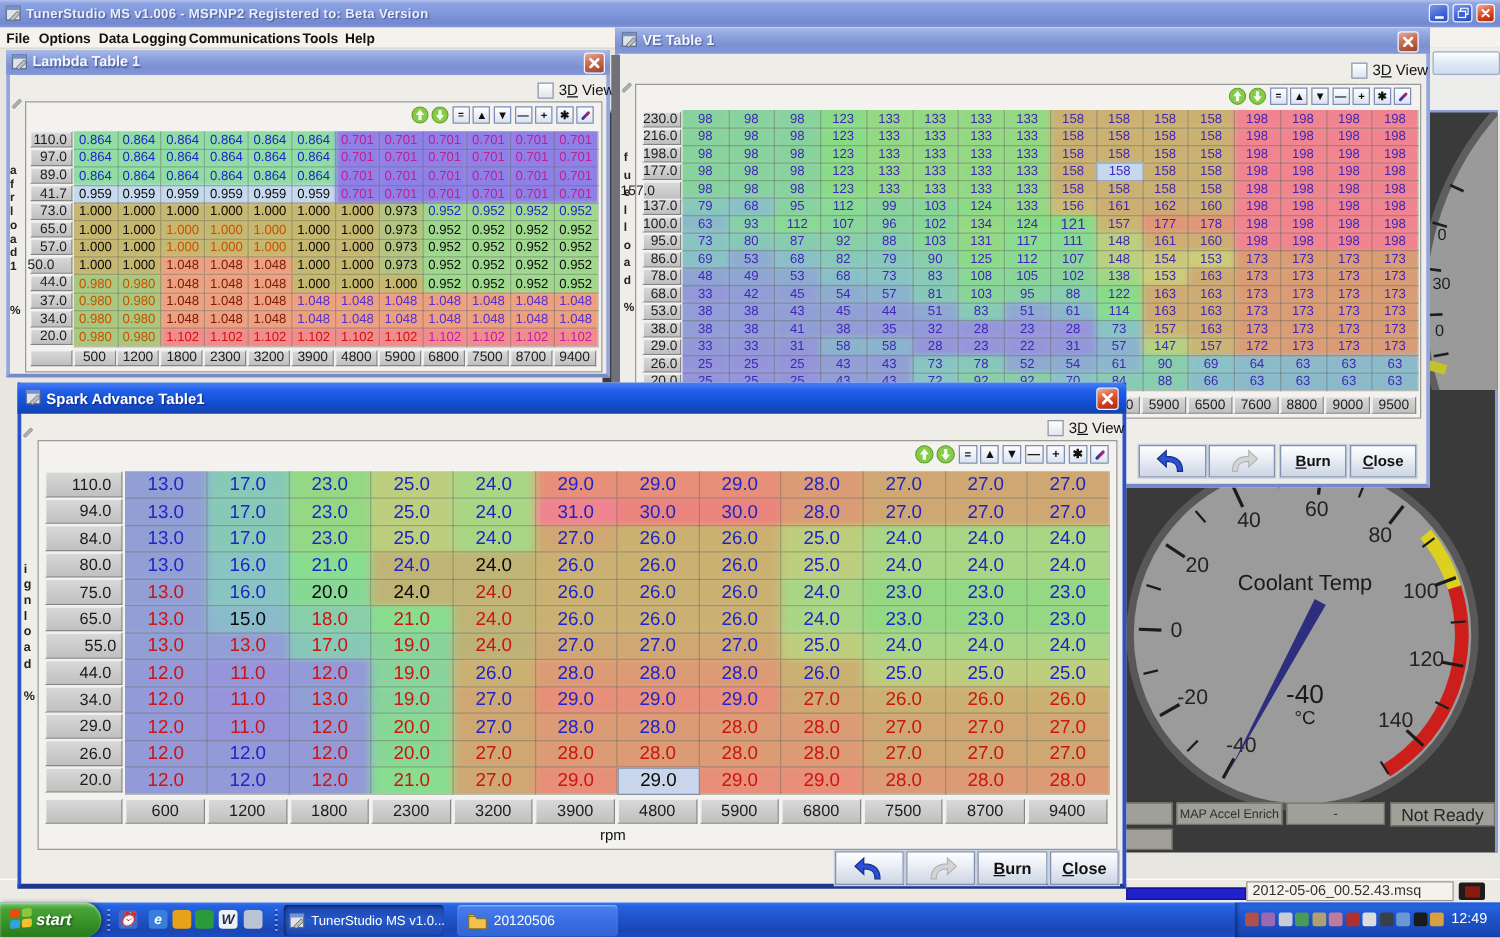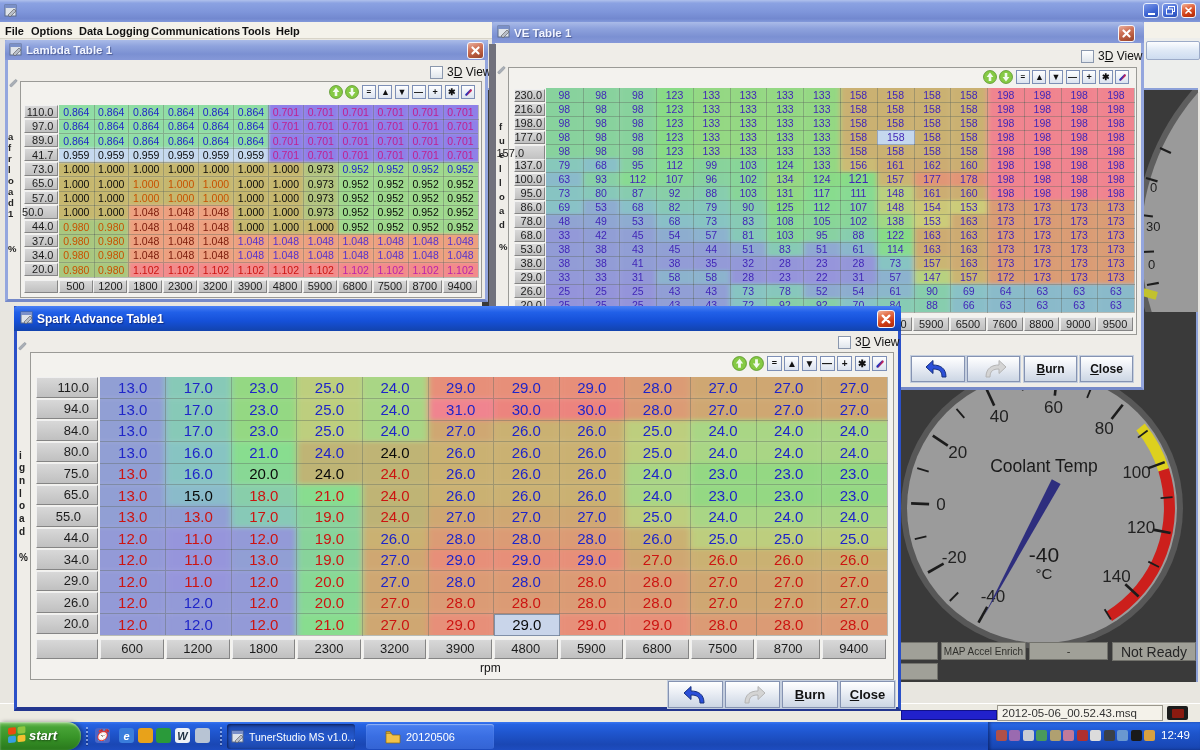--- a/index.html
+++ b/index.html
@@ -1,19 +1,20 @@
 <!DOCTYPE html>
 <html><head><meta charset="utf-8"><style>html,body{margin:0;padding:0;width:1200px;height:750px;overflow:hidden;font-family:"Liberation Sans",sans-serif;}</style></head><body>
 <div style="position:relative;width:1200px;height:750px;background:#e8e6e0;overflow:hidden;">
 <div style="position:absolute;left:0;top:0;width:1200px;height:22px;background:linear-gradient(#b0c1ec 0%,#8ba2e2 14%,#7e95da 55%,#7288cf 85%,#8299da 100%);"></div>
 <svg style="position:absolute;left:4px;top:4px" width="14" height="14" viewBox="0 0 14 14">
       <rect x="1" y="1" width="11" height="11" fill="#dfe4ea" stroke="#5a6a8a" stroke-width="1"></rect>
       <rect x="1" y="1" width="11" height="3" fill="#7a90c8"></rect>
       <path d="M4 11 L10 5 L12 7 L6 13 Z" fill="#b8bec8" stroke="#555" stroke-width="0.6"></path>
     </svg>
+<div style="position:absolute;left:21px;top:5px;font-size:10.5px;letter-spacing:0.25px;font-weight:bold;color:#e8edfb;text-shadow:1px 1px 1px rgba(30,40,90,.55);">TunerStudio MS v1.006 - MSPNP2 Registered to: Beta Version</div>
 <div style="position:absolute;left:1143px;top:3px;width:16px;height:15px;box-sizing:border-box;background:linear-gradient(155deg,#7d99e8,#3c63d2 60%,#2850b8);border:1px solid #e8eefc;border-radius:3px;display:flex;align-items:center;justify-content:center;">
       <div style="width:7px;height:2.5px;background:#fff;margin-top:7px;"></div>
     </div>
 <div style="position:absolute;left:1162px;top:3px;width:16px;height:15px;box-sizing:border-box;background:linear-gradient(155deg,#7d99e8,#3c63d2 60%,#2850b8);border:1px solid #e8eefc;border-radius:3px;display:flex;align-items:center;justify-content:center;">
       <svg width="9" height="9" viewBox="0 0 9 9">
         <rect x="2.5" y="0.5" width="6" height="5" fill="none" stroke="#fff"></rect>
         <rect x="0.5" y="3" width="6" height="5" fill="#3c63d2" stroke="#fff"></rect>
       </svg>
     </div>
 <div style="position:absolute;left:1181px;top:3px;width:15px;height:15px;box-sizing:border-box;background:linear-gradient(160deg,#f2b49a 0%,#e4714b 30%,#cc3912 70%,#aa2e0e);border:1px solid #f4f4fc;border-radius:3px;display:flex;align-items:center;justify-content:center;">
@@ -1151,21 +1152,21 @@
 <div style="position:absolute;left:19px;top:500px;font-size:10px;font-weight:bold;color:#222;">o</div>
 <div style="position:absolute;left:19px;top:513px;font-size:10px;font-weight:bold;color:#222;">a</div>
 <div style="position:absolute;left:19px;top:526px;font-size:10px;font-weight:bold;color:#222;">d</div>
 <div style="position:absolute;left:19px;top:552px;font-size:10px;font-weight:bold;color:#222;">%</div>
 <div style="position:absolute;left:36.0px;top:377.4px;width:62.0px;height:20.2px;background:linear-gradient(#d8d8d8,#c0c0c0);border-top:1px solid #f0f0f0;border-left:1px solid #f0f0f0;border-right:1px solid #858585;border-bottom:1px solid #858585;box-sizing:border-box;display:flex;align-items:center;justify-content:flex-end;padding-right:8px;font-size:13px;color:#1c1c1c;">110.0</div>
 <div style="position:absolute;left:36.0px;top:398.9px;width:62.0px;height:20.2px;background:linear-gradient(#d8d8d8,#c0c0c0);border-top:1px solid #f0f0f0;border-left:1px solid #f0f0f0;border-right:1px solid #858585;border-bottom:1px solid #858585;box-sizing:border-box;display:flex;align-items:center;justify-content:flex-end;padding-right:8px;font-size:13px;color:#1c1c1c;">94.0</div>
 <div style="position:absolute;left:36.0px;top:420.4px;width:62.0px;height:20.2px;background:linear-gradient(#d8d8d8,#c0c0c0);border-top:1px solid #f0f0f0;border-left:1px solid #f0f0f0;border-right:1px solid #858585;border-bottom:1px solid #858585;box-sizing:border-box;display:flex;align-items:center;justify-content:flex-end;padding-right:8px;font-size:13px;color:#1c1c1c;">84.0</div>
 <div style="position:absolute;left:36.0px;top:441.9px;width:62.0px;height:20.2px;background:linear-gradient(#d8d8d8,#c0c0c0);border-top:1px solid #f0f0f0;border-left:1px solid #f0f0f0;border-right:1px solid #858585;border-bottom:1px solid #858585;box-sizing:border-box;display:flex;align-items:center;justify-content:flex-end;padding-right:8px;font-size:13px;color:#1c1c1c;">80.0</div>
 <div style="position:absolute;left:36.0px;top:463.4px;width:62.0px;height:20.2px;background:linear-gradient(#d8d8d8,#c0c0c0);border-top:1px solid #f0f0f0;border-left:1px solid #f0f0f0;border-right:1px solid #858585;border-bottom:1px solid #858585;box-sizing:border-box;display:flex;align-items:center;justify-content:flex-end;padding-right:8px;font-size:13px;color:#1c1c1c;">75.0</div>
 <div style="position:absolute;left:36.0px;top:484.9px;width:62.0px;height:20.2px;background:linear-gradient(#d8d8d8,#c0c0c0);border-top:1px solid #f0f0f0;border-left:1px solid #f0f0f0;border-right:1px solid #858585;border-bottom:1px solid #858585;box-sizing:border-box;display:flex;align-items:center;justify-content:flex-end;padding-right:8px;font-size:13px;color:#1c1c1c;">65.0</div>
-<div style="position:absolute;left:36.0px;top:506.4px;width:62.0px;height:20.2px;background:linear-gradient(#d8d8d8,#c0c0c0);border-top:1px solid #f0f0f0;border-left:1px solid #f0f0f0;border-right:1px solid #858585;border-bottom:1px solid #858585;box-sizing:border-box;display:flex;align-items:center;justify-content:flex-end;padding-right:16px;font-size:13px;color:#1c1c1c;">55.0</div>
+<div style="position:absolute;left:36.0px;top:506.4px;width:62.0px;height:20.2px;background:linear-gradient(#d8d8d8,#c0c0c0);border-top:1px solid #f0f0f0;border-left:1px solid #f0f0f0;border-right:1px solid #858585;border-bottom:1px solid #858585;box-sizing:border-box;display:flex;align-items:center;justify-content:flex-end;padding-right:4px;font-size:13px;color:#1c1c1c;">55.0</div>
 <div style="position:absolute;left:36.0px;top:527.9px;width:62.0px;height:20.2px;background:linear-gradient(#d8d8d8,#c0c0c0);border-top:1px solid #f0f0f0;border-left:1px solid #f0f0f0;border-right:1px solid #858585;border-bottom:1px solid #858585;box-sizing:border-box;display:flex;align-items:center;justify-content:flex-end;padding-right:8px;font-size:13px;color:#1c1c1c;">44.0</div>
 <div style="position:absolute;left:36.0px;top:549.4px;width:62.0px;height:20.2px;background:linear-gradient(#d8d8d8,#c0c0c0);border-top:1px solid #f0f0f0;border-left:1px solid #f0f0f0;border-right:1px solid #858585;border-bottom:1px solid #858585;box-sizing:border-box;display:flex;align-items:center;justify-content:flex-end;padding-right:8px;font-size:13px;color:#1c1c1c;">34.0</div>
 <div style="position:absolute;left:36.0px;top:570.9px;width:62.0px;height:20.2px;background:linear-gradient(#d8d8d8,#c0c0c0);border-top:1px solid #f0f0f0;border-left:1px solid #f0f0f0;border-right:1px solid #858585;border-bottom:1px solid #858585;box-sizing:border-box;display:flex;align-items:center;justify-content:flex-end;padding-right:8px;font-size:13px;color:#1c1c1c;">29.0</div>
 <div style="position:absolute;left:36.0px;top:592.4px;width:62.0px;height:20.2px;background:linear-gradient(#d8d8d8,#c0c0c0);border-top:1px solid #f0f0f0;border-left:1px solid #f0f0f0;border-right:1px solid #858585;border-bottom:1px solid #858585;box-sizing:border-box;display:flex;align-items:center;justify-content:flex-end;padding-right:8px;font-size:13px;color:#1c1c1c;">26.0</div>
 <div style="position:absolute;left:36.0px;top:613.9px;width:62.0px;height:20.2px;background:linear-gradient(#d8d8d8,#c0c0c0);border-top:1px solid #f0f0f0;border-left:1px solid #f0f0f0;border-right:1px solid #858585;border-bottom:1px solid #858585;box-sizing:border-box;display:flex;align-items:center;justify-content:flex-end;padding-right:8px;font-size:13px;color:#1c1c1c;">20.0</div>
 <div style="position:absolute;left:100.4px;top:638.5px;width:63.5px;height:20.0px;background:linear-gradient(#d8d8d8,#c0c0c0);border-top:1px solid #f0f0f0;border-left:1px solid #f0f0f0;border-right:1px solid #858585;border-bottom:1px solid #858585;box-sizing:border-box;display:flex;align-items:center;justify-content:center;font-size:13px;color:#1c1c1c;">600</div>
 <div style="position:absolute;left:166.0px;top:638.5px;width:63.5px;height:20.0px;background:linear-gradient(#d8d8d8,#c0c0c0);border-top:1px solid #f0f0f0;border-left:1px solid #f0f0f0;border-right:1px solid #858585;border-bottom:1px solid #858585;box-sizing:border-box;display:flex;align-items:center;justify-content:center;font-size:13px;color:#1c1c1c;">1200</div>
 <div style="position:absolute;left:231.6px;top:638.5px;width:63.5px;height:20.0px;background:linear-gradient(#d8d8d8,#c0c0c0);border-top:1px solid #f0f0f0;border-left:1px solid #f0f0f0;border-right:1px solid #858585;border-bottom:1px solid #858585;box-sizing:border-box;display:flex;align-items:center;justify-content:center;font-size:13px;color:#1c1c1c;">1800</div>
 <div style="position:absolute;left:297.2px;top:638.5px;width:63.5px;height:20.0px;background:linear-gradient(#d8d8d8,#c0c0c0);border-top:1px solid #f0f0f0;border-left:1px solid #f0f0f0;border-right:1px solid #858585;border-bottom:1px solid #858585;box-sizing:border-box;display:flex;align-items:center;justify-content:center;font-size:13px;color:#1c1c1c;">2300</div>
 <div style="position:absolute;left:362.8px;top:638.5px;width:63.5px;height:20.0px;background:linear-gradient(#d8d8d8,#c0c0c0);border-top:1px solid #f0f0f0;border-left:1px solid #f0f0f0;border-right:1px solid #858585;border-bottom:1px solid #858585;box-sizing:border-box;display:flex;align-items:center;justify-content:center;font-size:13px;color:#1c1c1c;">3200</div>
@@ -1511,21 +1512,21 @@
 <div style="position:absolute;left:86px;top:727px;width:2px;height:19px;background:repeating-linear-gradient(rgba(255,255,255,.45) 0 2px, rgba(0,0,30,.25) 2px 4px);"></div>
 <div style="position:absolute;left:220px;top:727px;width:2px;height:19px;background:repeating-linear-gradient(rgba(255,255,255,.45) 0 2px, rgba(0,0,30,.25) 2px 4px);"></div>
 <div style="position:absolute;left:227px;top:724px;width:128px;height:25px;border-radius:3px;background:linear-gradient(#1c46aa,#2458cc 50%,#1c46aa);box-shadow:inset 1px 1px 3px rgba(0,0,20,.6);display:flex;align-items:center;padding-left:4px;box-sizing:border-box;">
       <svg style="position:relative;flex:none" width="14" height="14" viewBox="0 0 14 14">
         <rect x="1" y="1" width="11" height="11" fill="#dfe4ea" stroke="#5a6a8a" stroke-width="1"></rect>
         <rect x="1" y="1" width="11" height="3" fill="#7a90c8"></rect>
         <path d="M4 11 L10 5 L12 7 L6 13 Z" fill="#b8bec8" stroke="#555" stroke-width="0.6"></path>
       </svg>
       <span style="font-size:10.5px;color:#fff;margin-left:4px;white-space:nowrap;">TunerStudio MS v1.0...</span>
     </div>
-<div style="position:absolute;left:366px;top:724px;width:128px;height:25px;border-radius:3px;background:linear-gradient(#4a80f0,#3a6ee2 50%,#3464d4);box-shadow:inset 0 1px 1px rgba(255,255,255,.4);display:flex;align-items:center;padding-left:19px;box-sizing:border-box;">
+<div style="position:absolute;left:366px;top:724px;width:128px;height:25px;border-radius:3px;background:linear-gradient(#4a80f0,#3a6ee2 50%,#3464d4);box-shadow:inset 0 1px 1px rgba(255,255,255,.4);display:flex;align-items:center;padding-left:8px;box-sizing:border-box;">
       <svg width="16" height="14" viewBox="0 0 16 14" style="flex:none">
         <path d="M1 3 L6 3 L7.5 5 L15 5 L15 13 L1 13 Z" fill="#f0c24a" stroke="#8a6a10" stroke-width="0.7"></path>
         <path d="M1 3 L1 1.5 L5 1.5 L6 3 Z" fill="#f0c24a" stroke="#8a6a10" stroke-width="0.7"></path>
       </svg>
       <span style="font-size:11px;color:#fff;margin-left:5px;">20120506</span>
     </div>
 <div style="position:absolute;left:988px;top:722px;width:212px;height:28px;background:linear-gradient(#2a6ae8 0%,#1e55cc 40%,#1744b0 100%);box-shadow:inset 2px 0 3px rgba(0,0,30,.4);"></div>
 <div style="position:absolute;left:996px;top:730px;width:11px;height:11px;border-radius:2px;background:#b05048;"></div>
 <div style="position:absolute;left:1009px;top:730px;width:11px;height:11px;border-radius:2px;background:#9a6ab0;"></div>
 <div style="position:absolute;left:1023px;top:730px;width:11px;height:11px;border-radius:2px;background:#c8ccd4;"></div>

